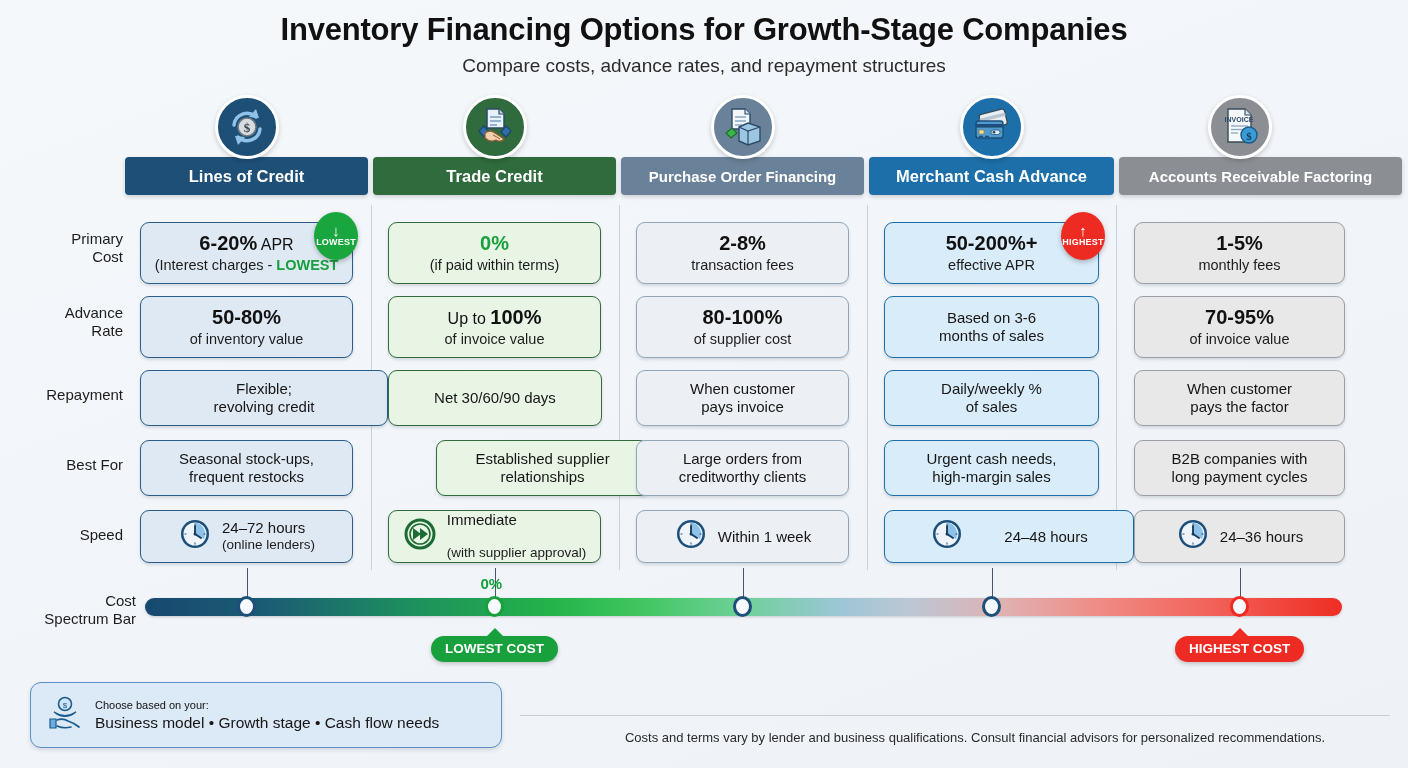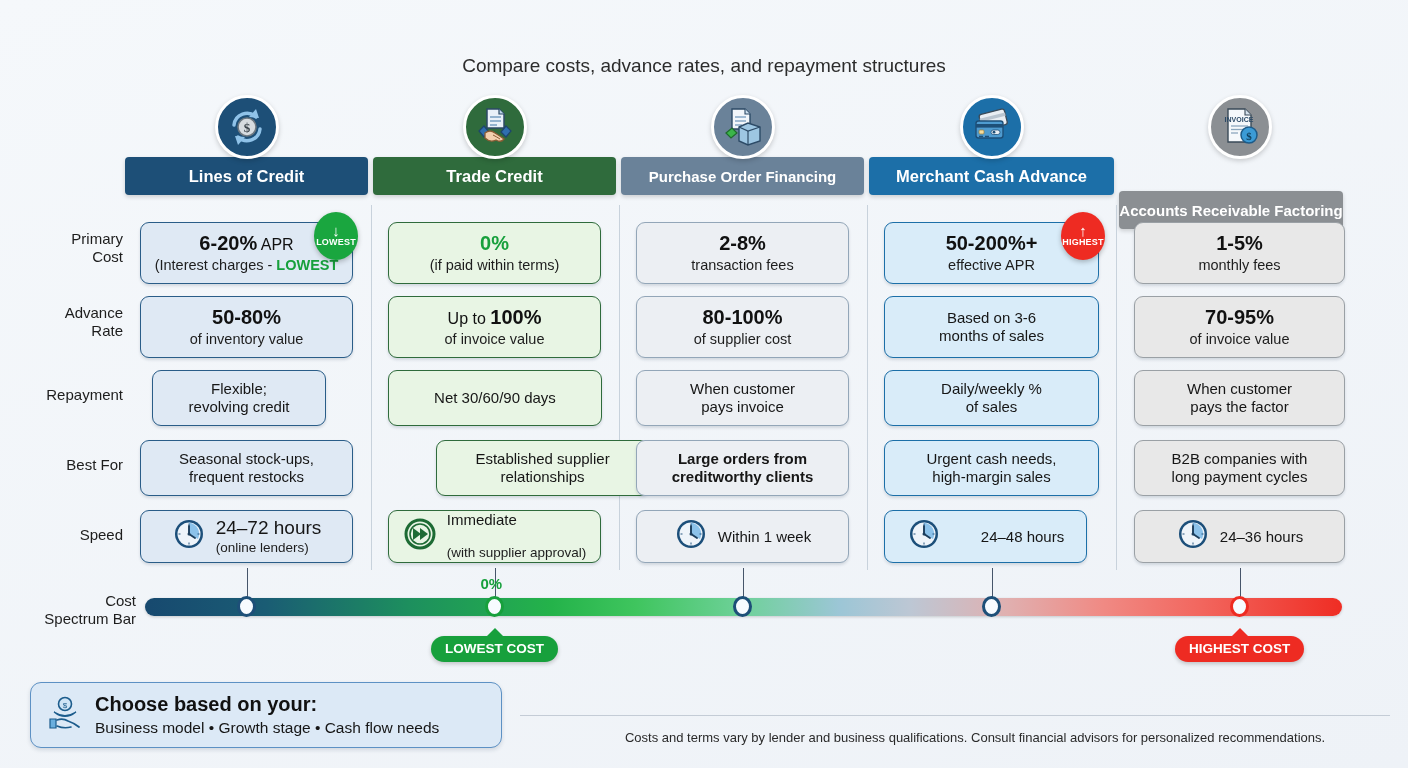--- a/index.html
+++ b/index.html
@@ -108,33 +108,34 @@
     position: absolute; font-size: 15px; font-weight: bold; color: #17a03c;
   }
 
   
   .advice {
     position: absolute; left: 30px; top: 682px; width: 472px; height: 66px;
     border: 1.8px solid #5d91c4; border-radius: 11px;
     background: #dce9f6; display: flex; align-items: center; gap: 10px;
     padding: 0 14px; box-shadow: 0 2px 4px rgba(20,40,70,.14);
   }
-  .advice .t1 { font-size: 20px; font-weight: bold; color: #111; }
+  .advice .t1 { font-size: 11px; font-weight: normal; color: #111; }
   .advice .t2 { font-size: 15.5px; color: #161616; margin-top: 3px; }
   .disclaimer {
     position: absolute; left: 560px; top: 730px; width: 830px;
     text-align: center; font-size: 13px; color: #2a2a2a;
   }
   .hrule { position: absolute; left: 520px; top: 715px; width: 870px; height: 1px; background: #c4ccd6; }
 </style>
 </head>
 <body>
 
 <div class="root">
 
+  <div class="title">Inventory Financing Options for Growth-Stage Companies</div>
   <div class="subtitle">Compare costs, advance rates, and repayment structures</div>
 
   <div id="cols-layer">
       <div class="head-bar" style="left: 125px; top: 157px; width: 243px; background: rgb(29, 79, 119);">
         <span>Lines of Credit</span>
       </div>
       <div class="head-icon" style="left: 214.5px; top: 95px; background: rgb(29, 79, 119);">
         <svg width="44" height="44" viewBox="0 0 44 44">
       <path d="M9 20 a13 13 0 0 1 22 -8" fill="none" stroke="#8fc2e8" stroke-width="3.4" stroke-linecap="round"></path>
       <polygon points="31,4 34,13 24,12" fill="#8fc2e8"></polygon>
@@ -193,21 +194,21 @@
       <rect x="6" y="19" width="27" height="3.6" fill="#1d4f78"></rect>
       <rect x="9" y="25" width="5" height="4" rx="1" fill="#f4dca0" stroke="#9a7c35" stroke-width=".7"></rect>
       <rect x="21" y="25" width="9" height="4.5" rx="2.2" fill="#e9eef3" stroke="#1d4f78" stroke-width=".8"></rect>
       <circle cx="24" cy="27.2" r="1.4" fill="#1d4f78"></circle>
       <g stroke="#1d4f78" stroke-width="1.5">
             <path d="M9 31.5 h4"></path>
             <path d="M15 31.5 h4"></path>
           </g>
         </svg>
       </div>
-      <div class="head-bar" style="left: 1119px; top: 157px; width: 224px; background: rgb(139, 143, 147); margin-top: 34px;">
+      <div class="head-bar" style="left: 1119px; top: 157px; width: 283px; background: rgb(139, 143, 147);">
         <span style="font-size: 15px;">Accounts Receivable Factoring</span>
       </div>
       <div class="head-icon" style="left: 1207.5px; top: 95px; background: rgb(139, 143, 147);">
         <svg width="44" height="44" viewBox="0 0 44 44">
       <path d="M10 4 h17 l6 6 v27 h-23 z" fill="#f5f8fb" stroke="#3a4a58" stroke-width="1.4"></path>
       <path d="M27 4 v6 h6" fill="#d5e1ec" stroke="#3a4a58" stroke-width="1.1"></path>
       <text x="21" y="17" font-size="7" text-anchor="middle" fill="#2c4a66" font-family="Liberation Sans" font-weight="bold">INVOICE</text>
       <g stroke="#8ba6bd" stroke-width="1.3">
             <path d="M13 21 h17"></path>
             <path d="M13 24.5 h17"></path>
@@ -271,21 +272,21 @@
         <div class="sub">of supplier cost</div>
       </div>
       <div class="cell" style="left: 884px; top: 296px; width: 215px; height: 62px; background: rgb(217, 236, 249); border-color: rgb(28, 111, 168);">
         <div class="line">Based on 3-6</div>
         <div class="line">months of sales</div>
       </div>
       <div class="cell" style="left: 1134px; top: 296px; width: 211px; height: 62px; background: rgb(232, 232, 232); border-color: rgb(154, 160, 165);">
         <div class="big"><span>70-95%</span></div>
         <div class="sub">of invoice value</div>
       </div>
-      <div class="cell" style="left: 152px; top: 370px; width: 174px; height: 56px; background: rgb(223, 233, 244); border-color: rgb(42, 93, 136); text-align: right;">
+      <div class="cell" style="left: 140px; top: 370px; width: 248px; height: 56px; background: rgb(223, 233, 244); border-color: rgb(42, 93, 136); text-align: right;">
         <div class="line">Flexible;</div>
         <div class="line">revolving credit</div>
       </div>
       <div class="cell" style="left: 388px; top: 370px; width: 214px; height: 56px; background: rgb(232, 245, 228); border-color: rgb(47, 107, 60);">
         <div class="line">Net 30/60/90 days</div>
       </div>
       <div class="cell" style="left: 636px; top: 370px; width: 213px; height: 56px; background: rgb(236, 239, 243); border-color: rgb(147, 166, 184);">
         <div class="line">When customer</div>
         <div class="line">pays invoice</div>
       </div>
@@ -298,21 +299,21 @@
         <div class="line">pays the factor</div>
       </div>
       <div class="cell" style="left: 140px; top: 440px; width: 213px; height: 56px; background: rgb(223, 233, 244); border-color: rgb(42, 93, 136);">
         <div class="line">Seasonal stock-ups,</div>
         <div class="line">frequent restocks</div>
       </div>
       <div class="cell" style="left: 388px; top: 440px; width: 213px; height: 56px; background: rgb(232, 245, 228); border-color: rgb(47, 107, 60); margin-left: 48px;">
         <div class="line">Established supplier</div>
         <div class="line">relationships</div>
       </div>
-      <div class="cell" style="left: 636px; top: 440px; width: 213px; height: 56px; background: rgb(236, 239, 243); border-color: rgb(147, 166, 184); font-weight: bold;">
+      <div class="cell" style="left: 636px; top: 440px; width: 213px; height: 56px; background: rgb(236, 239, 243); border-color: rgb(147, 166, 184);">
         <div class="line">Large orders from</div>
         <div class="line">creditworthy clients</div>
       </div>
       <div class="cell" style="left: 884px; top: 440px; width: 215px; height: 56px; background: rgb(217, 236, 249); border-color: rgb(28, 111, 168);">
         <div class="line">Urgent cash needs,</div>
         <div class="line">high-margin sales</div>
       </div>
       <div class="cell" style="left: 1134px; top: 440px; width: 211px; height: 56px; background: rgb(232, 232, 232); border-color: rgb(154, 160, 165);">
         <div class="line">B2B companies with</div>
         <div class="line">long payment cycles</div>
@@ -326,21 +327,21 @@
               <path d="M17 6.5 v2"></path>
               <path d="M17 25.5 v2"></path>
               <path d="M6.5 17 h2"></path>
               <path d="M25.5 17 h2"></path>
             </g>
       <path d="M17 17 V9" stroke="#1b3d5c" stroke-width="1.9" stroke-linecap="round"></path>
       <path d="M17 17 l6 4" stroke="#1b3d5c" stroke-width="1.9" stroke-linecap="round"></path>
       <circle cx="17" cy="17" r="1.5" fill="#1b3d5c"></circle>
           </svg></span>
         <div class="txt">
-          <div class="line" style="font-size: 19px;">24–72 hours</div>
+          <div class="line" style="font-size: 15px;">24–72 hours</div>
           <div class="sub" style="font-size: 13.5px; margin-top: 0px;">(online lenders)</div>
         </div>
       </div>
       <div class="cell has-icon" style="left: 388px; top: 510px; width: 213px; height: 53px; background: rgb(232, 245, 228); border-color: rgb(47, 107, 60);">
         <span><svg width="34" height="34" viewBox="0 0 34 34">
       <circle cx="17" cy="17" r="14" fill="none" stroke="#1d6b34" stroke-width="3"></circle>
       <circle cx="17" cy="17" r="10" fill="none" stroke="#1d6b34" stroke-width="1.6"></circle>
       <polygon points="10,11 18,17 10,23" fill="#1d6b34"></polygon>
       <polygon points="17,11 25,17 17,23" fill="#1d6b34"></polygon>
           </svg></span>
@@ -361,21 +362,21 @@
               <path d="M25.5 17 h2"></path>
             </g>
       <path d="M17 17 V9" stroke="#1b3d5c" stroke-width="1.9" stroke-linecap="round"></path>
       <path d="M17 17 l6 4" stroke="#1b3d5c" stroke-width="1.9" stroke-linecap="round"></path>
       <circle cx="17" cy="17" r="1.5" fill="#1b3d5c"></circle>
           </svg></span>
         <div class="txt">
           <div class="line" style="font-size: 15px;">Within 1 week</div>
         </div>
       </div>
-      <div class="cell has-icon" style="left: 884px; top: 510px; width: 203px; height: 53px; background: rgb(217, 236, 249); border-color: rgb(28, 111, 168); gap: 40px;">
+      <div class="cell has-icon" style="left: 884px; top: 510px; width: 250px; height: 53px; background: rgb(217, 236, 249); border-color: rgb(28, 111, 168); gap: 40px;">
         <span><svg width="34" height="34" viewBox="0 0 34 34">
       <circle cx="17" cy="17" r="14" fill="#1c4f7a"></circle>
       <circle cx="17" cy="17" r="11.5" fill="#eef4fa"></circle>
       <path d="M17 5.5 A11.5 11.5 0 0 1 26 22 L17 17 Z" fill="#8cc2ea"></path>
       <g stroke="#24557f" stroke-width="1">
               <path d="M17 6.5 v2"></path>
               <path d="M17 25.5 v2"></path>
               <path d="M6.5 17 h2"></path>
               <path d="M25.5 17 h2"></path>
             </g>

